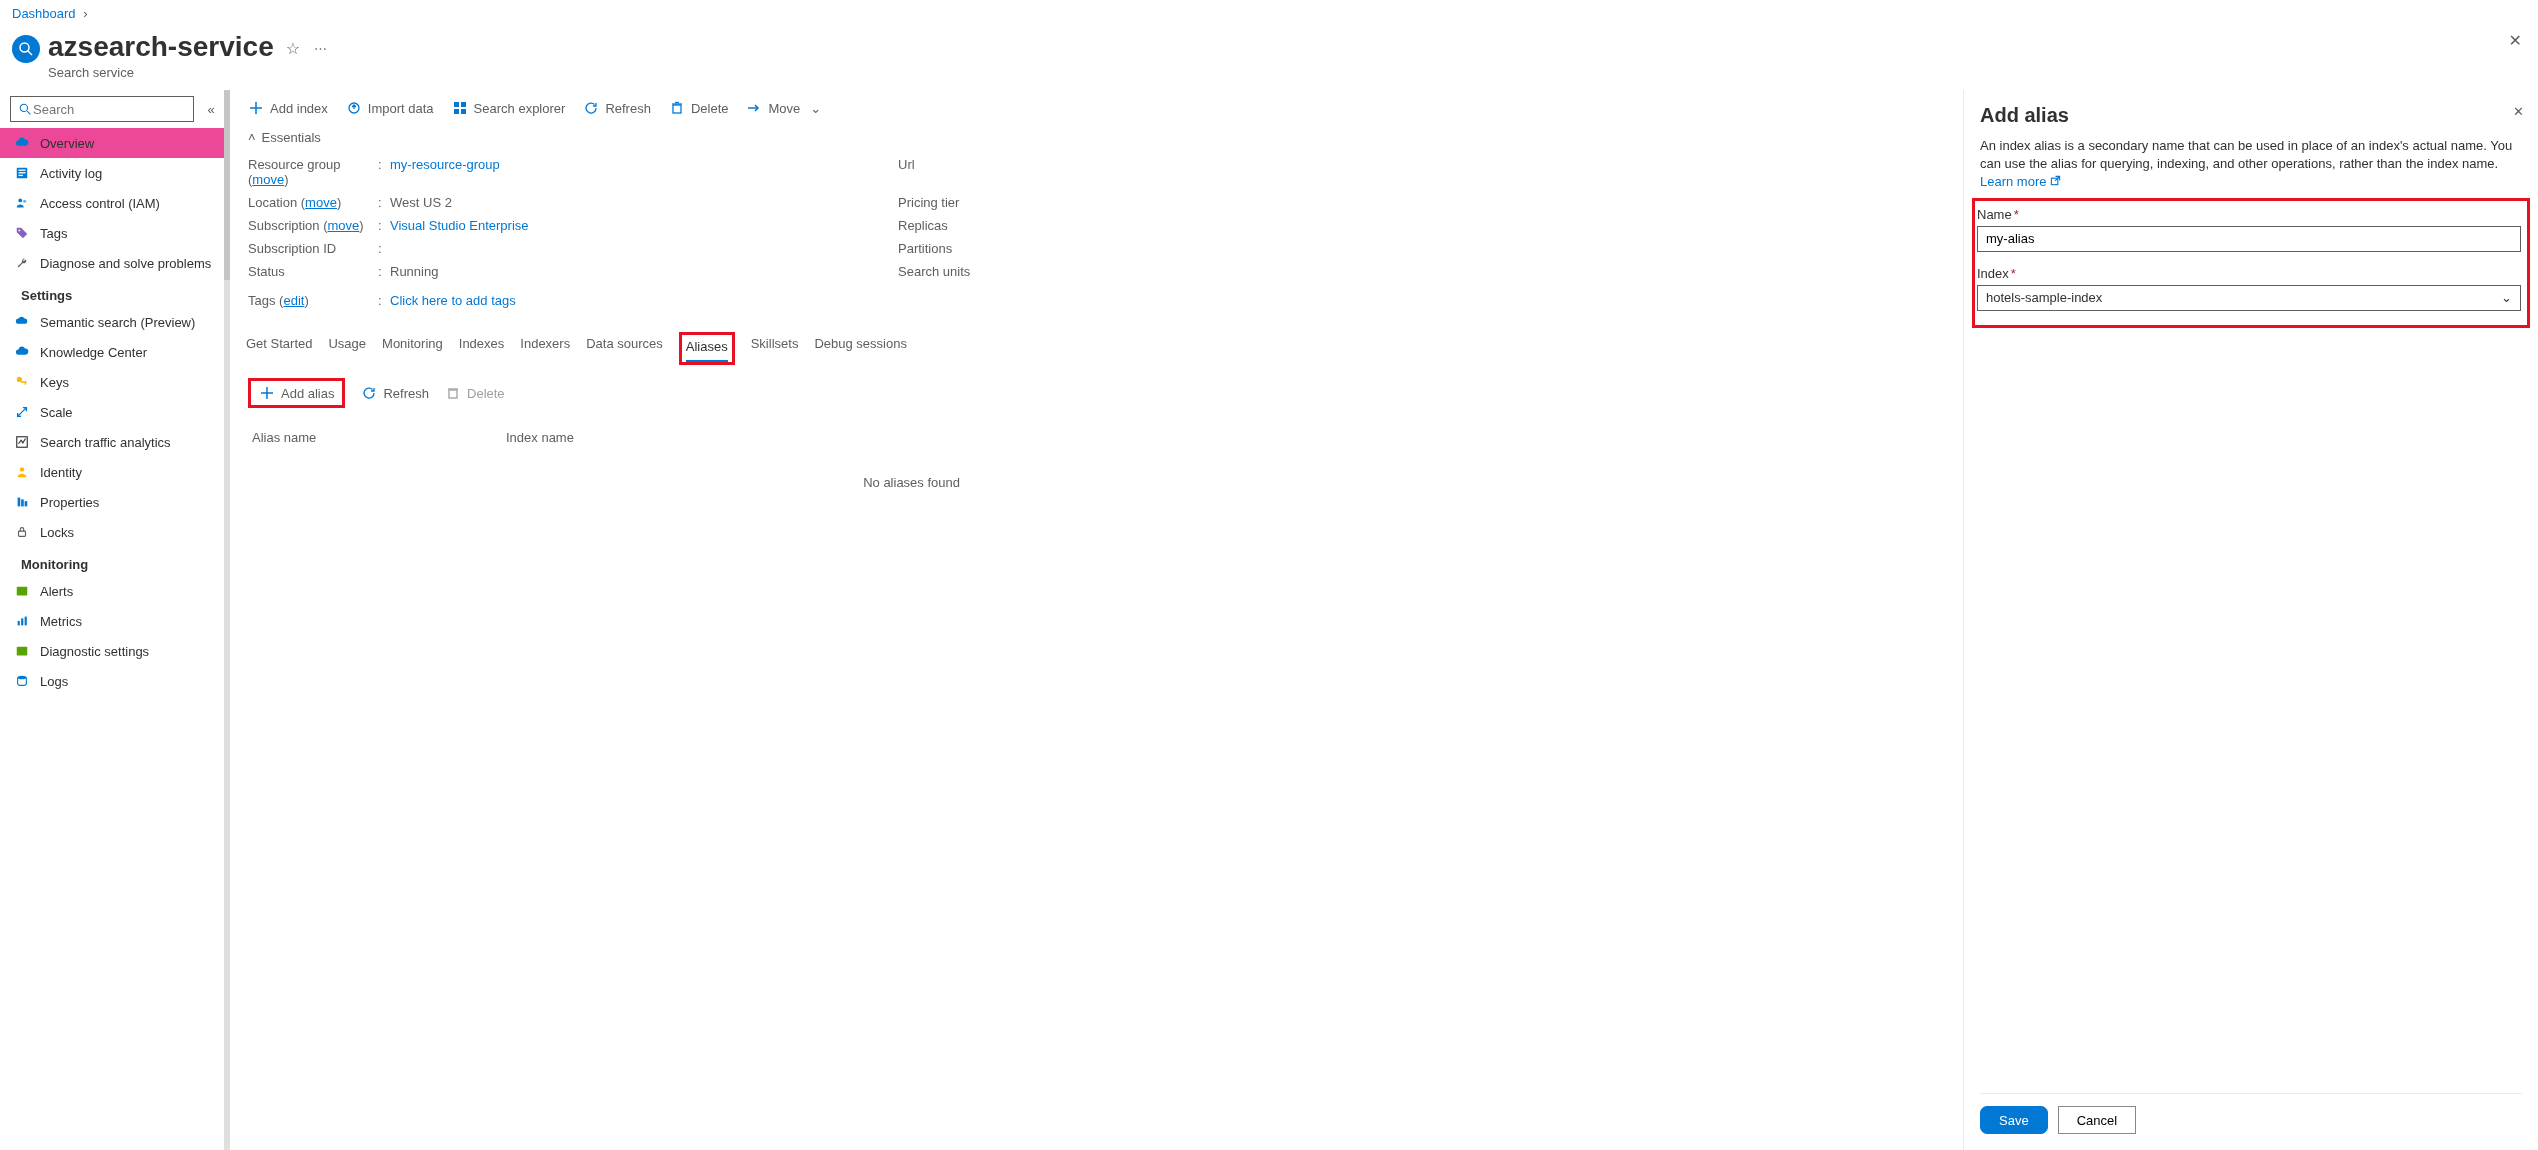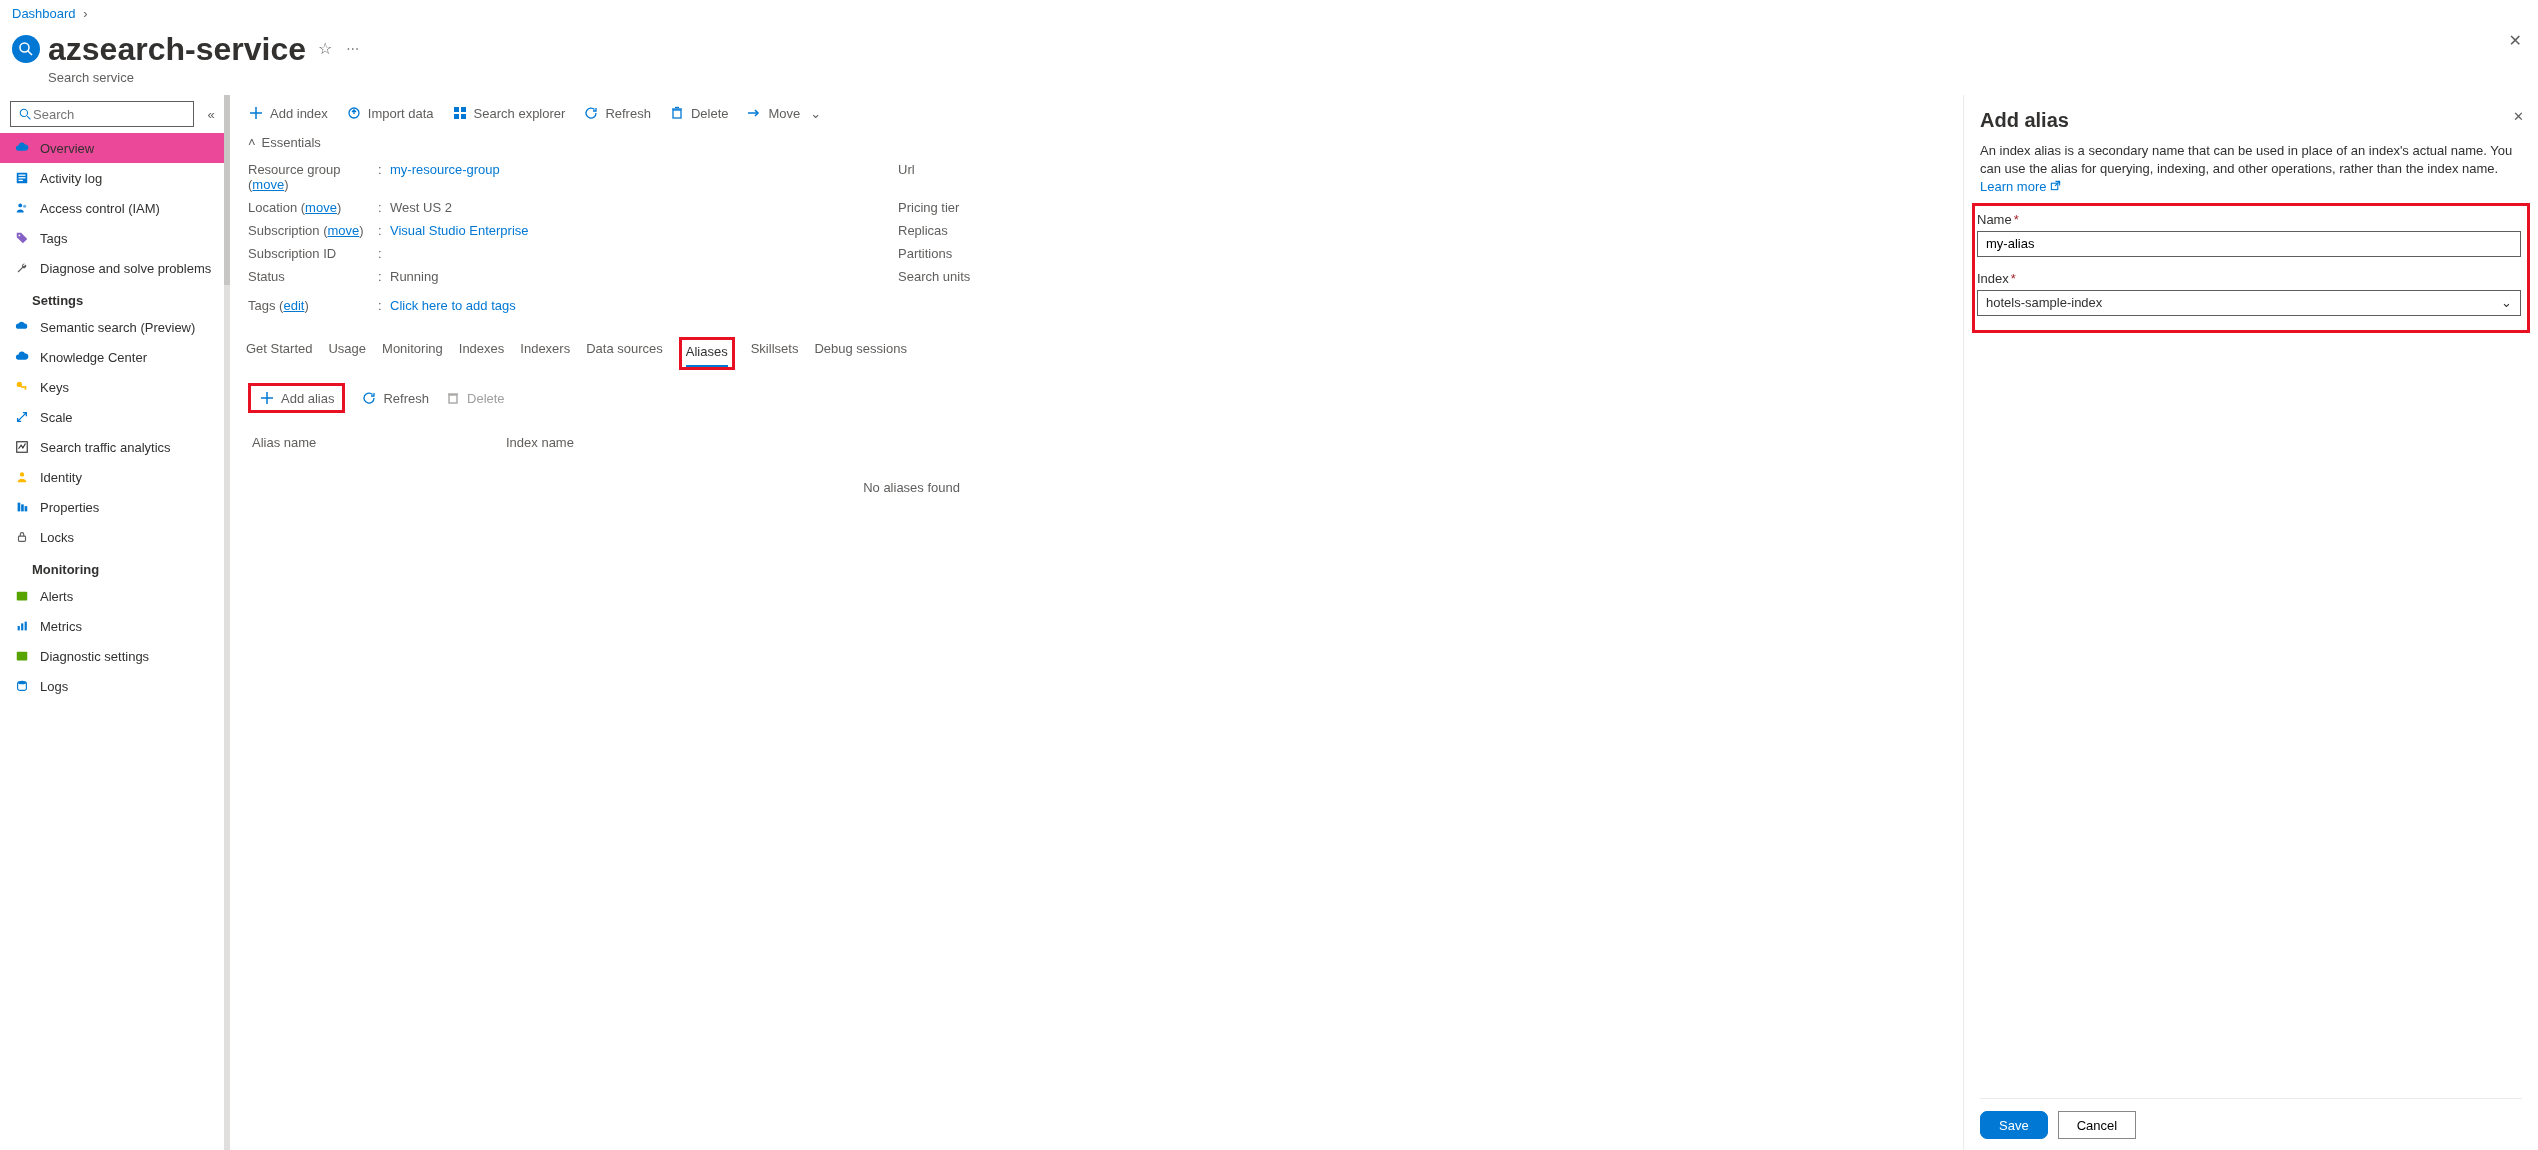--- a/index.html
+++ b/index.html
@@ -6,36 +6,36 @@
   body { font-family: "Segoe UI", Arial, sans-serif; font-size: 13px; color: #323130; background: #fff; }
   a { color: #0078d4; text-decoration: none; cursor: pointer; }
 
   .breadcrumb { padding: 6px 12px; font-size: 13px; }
   .breadcrumb a { color: #0078d4; }
   .breadcrumb .chev { color: #605e5c; padding-left: 4px; }
 
   .title-row { display: flex; align-items: flex-start; padding: 4px 12px 10px 12px; position: relative; }
   .title-icon { width: 28px; height: 28px; background: #0078d4; border-radius: 50%; display: flex; align-items: center; justify-content: center; margin-right: 8px; margin-top:4px; }
   .title-icon svg { width: 18px; height: 18px; fill: #fff; }
-  .title-text h1 { font-size: 32px; font-weight: 600; color: #323130; }
+  .title-text h1 { font-size: 28px; font-weight: 600; color: #323130; }
   .title-text .subtitle { font-size: 13px; color: #605e5c; margin-top: 2px; }
   .title-actions { margin-left: 12px; display: flex; align-items: center; gap: 14px; margin-top:8px; color:#605e5c;}
   .close-top { position:absolute; right:16px; top:4px; font-size:16px; color:#605e5c; cursor:pointer; }
 
   .app { display: flex; height: calc(100vh - 90px); }
   .sidebar { width: 230px; border-right: 0; position: relative; background:#fff; }
   .sidebar-scroll { position:absolute; right:0; top:0; bottom:0; width:6px; background:#e1dfdd; }
   .sidebar-scroll::after { content:""; position:absolute; left:0; top:0; width:6px; height:190px; background:#c8c6c4; }
   .search-row { display:flex; align-items:center; padding:6px 10px; gap:8px; }
   .search-box { flex:1; border:1px solid #605e5c; height:26px; display:flex; align-items:center; padding:0 6px; }
   .search-box input { border:none; outline:none; width:100%; font-size:13px; background:transparent; }
   .collapse-btn { width:18px; text-align:center; color:#605e5c; cursor:pointer; }
   .nav-item { display:flex; align-items:center; padding:7px 14px; gap:10px; cursor:pointer; font-size:13px; color:#323130; }
   .nav-item.active { background:#ec4899; }
-  .nav-section { padding:10px 14px 4px 32px; font-weight:600; color:#323130; font-size:13px; }
+  .nav-section { padding:10px 14px 4px 21px; font-weight:600; color:#323130; font-size:13px; }
   .icon { width:16px; height:16px; display:inline-flex; align-items:center; justify-content:center; flex-shrink:0; }
 
   .main { flex:1; display:flex; flex-direction:column; overflow:hidden; }
   .cmdbar { display:flex; gap:18px; padding:10px 18px; color:#323130; font-size:13px; }
   .cmdbar .cmd { display:flex; align-items:center; gap:6px; cursor:pointer; color:#605e5c; }
   .cmdbar .cmd .ci { color:#0078d4; width:16px; height:16px; }
 
   .essentials { padding:4px 18px 10px 18px; }
   .essentials-head { display:flex; align-items:center; gap:6px; color:#605e5c; cursor:pointer; font-size:13px; padding-bottom:8px; }
   .ess-row { display:flex; font-size:13px; color:#605e5c; padding:4px 0; }

